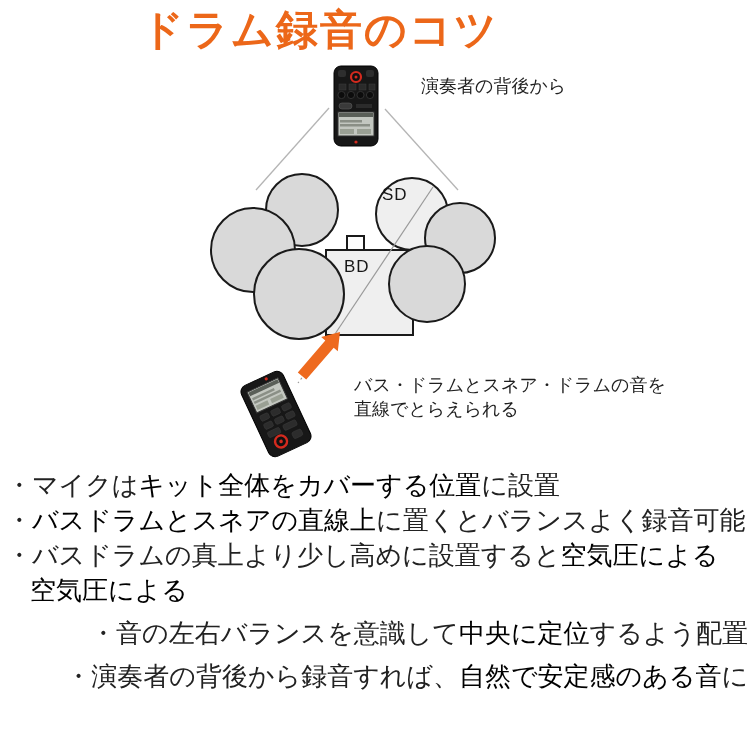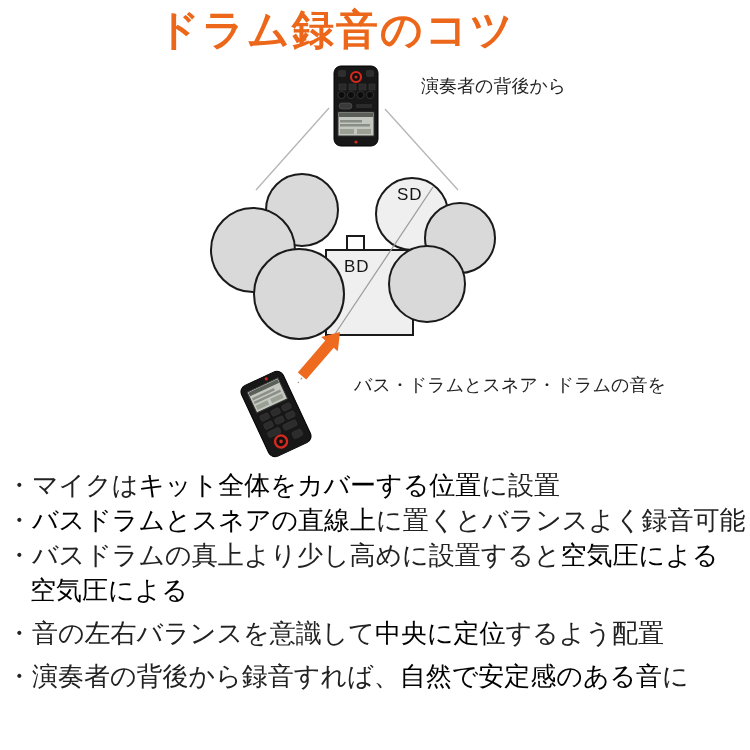--- a/index.html
+++ b/index.html
@@ -1,28 +1,28 @@
 <!DOCTYPE html>
 <html style="--title: #ec6719; --arrow: #ee6a1f; --drum-fill: #d9d9d9; --light-fill: #efefef; --outline: #1a1a1a; --guide-line: #999999; --spread-line: #b5b5b5; --recorder-body: #171717; --recorder-screen: #c3c7c0; --record-button: #d42a1e;"><head>
 <meta charset="utf-8">
 <style>
   html,body{margin:0;padding:0;background:#fff;}
   #stage{position:relative;width:750px;height:750px;background:#fff;overflow:hidden;
          font-family:"Liberation Sans",sans-serif;color:#1c1c1c;}
   .title{position:absolute;top:2px;left:0;width:640px;text-align:center;
-         font-size:42px;font-weight:800;letter-spacing:2px;color:var(--title,#ec6719);margin-left:16px;}
+         font-size:42px;font-weight:800;letter-spacing:2px;color:var(--title,#ec6719);}
   svg{position:absolute;top:0;left:0;}
   .note{position:absolute;font-size:18px;line-height:22px;color:#1f1f1f;white-space:nowrap;}
   .note-bottom{font-size:18px;line-height:24px;}
   .drum-label{position:absolute;font-size:17px;color:#161616;letter-spacing:1px;}
   .tips{position:absolute;top:468px;left:6px;right:2px;font-size:26px;line-height:35px;color:#222;}
   .tip{white-space:nowrap;}
   .tip .b{font-weight:400;color:#000;}
   .tip .wrap{display:block;padding-left:24px;}
-  .mt{margin-top:8px;}
+  .mt{margin-top:8px;text-align:right;}
 </style>
 </head>
 <body>
 
 <div id="stage">
 
   <div class="title">ドラム録音のコツ</div>
 
   <svg width="750" height="460" viewBox="0 0 750 460">
 
@@ -90,23 +90,24 @@
       <rect x="6" y="23.5" width="10" height="7" rx="2" fill="#2c2c2c" stroke="#3d3d3d" stroke-width="0.5"></rect>
     </g>
   </svg>
 
   <div class="note" style="left:421px;top:75px;">
     <div>演奏者の背後から</div>
   </div>
 
   <div class="note note-bottom" style="left:354px;top:373px;">
     <div>バス・ドラムとスネア・ドラムの音を</div>
+    <div>直線でとらえられる</div>
   </div>
 
-  <div class="drum-label" style="left:397px;top:185px;">SD</div>
+  <div class="drum-label" style="left:382px;top:185px;">SD</div>
   <div class="drum-label" style="left:344px;top:257px;">BD</div>
 
   <div class="tips">
     <div class="tip"><span>・マイクは</span><span class="b">キット全体をカバーする位置</span><span>に設置</span></div>
     <div class="tip"><span>・</span><span class="b">バスドラムとスネアの直線上</span><span>に置くとバランスよく録音可能</span></div>
     <div class="tip"><span>・バスドラムの真上より少し高めに設置すると</span><span class="b">空気圧による</span><span></span><span class="b wrap">空気圧による</span></div>
     <div class="tip mt"><span>・音の左右バランスを意識して</span><span class="b">中央に定位</span><span>するよう配置</span></div>
     <div class="tip mt"><span>・演奏者の背後から録音すれば、</span><span class="b">自然で安定感のある音</span><span>に</span></div>
   </div>
 

